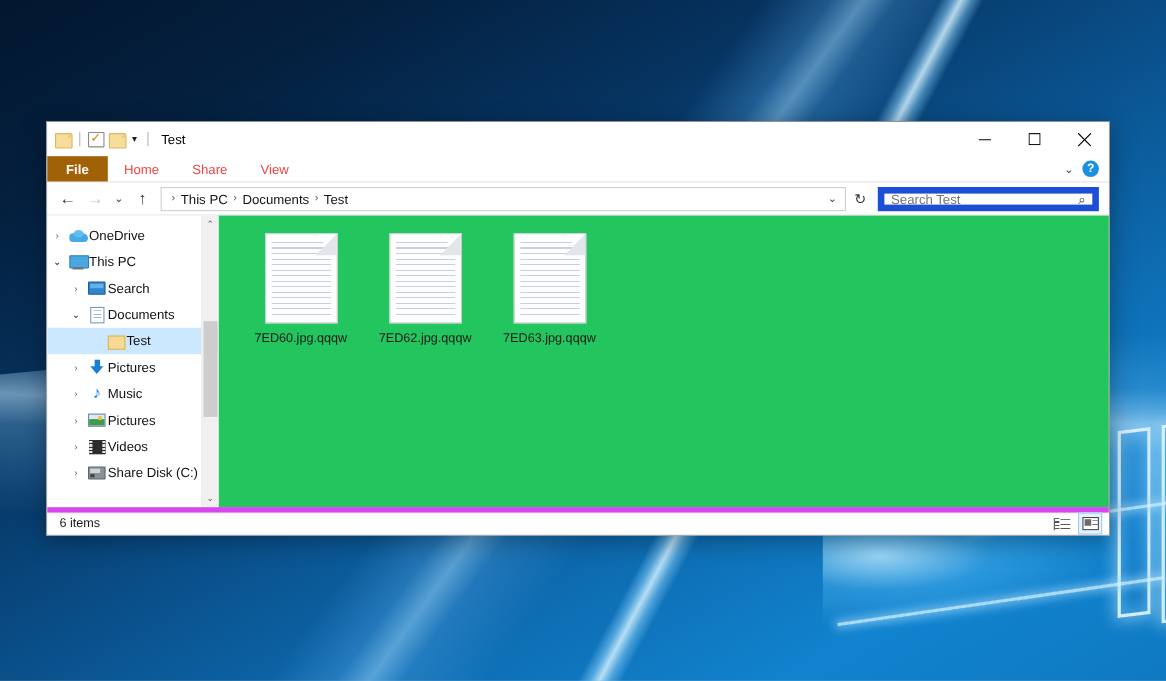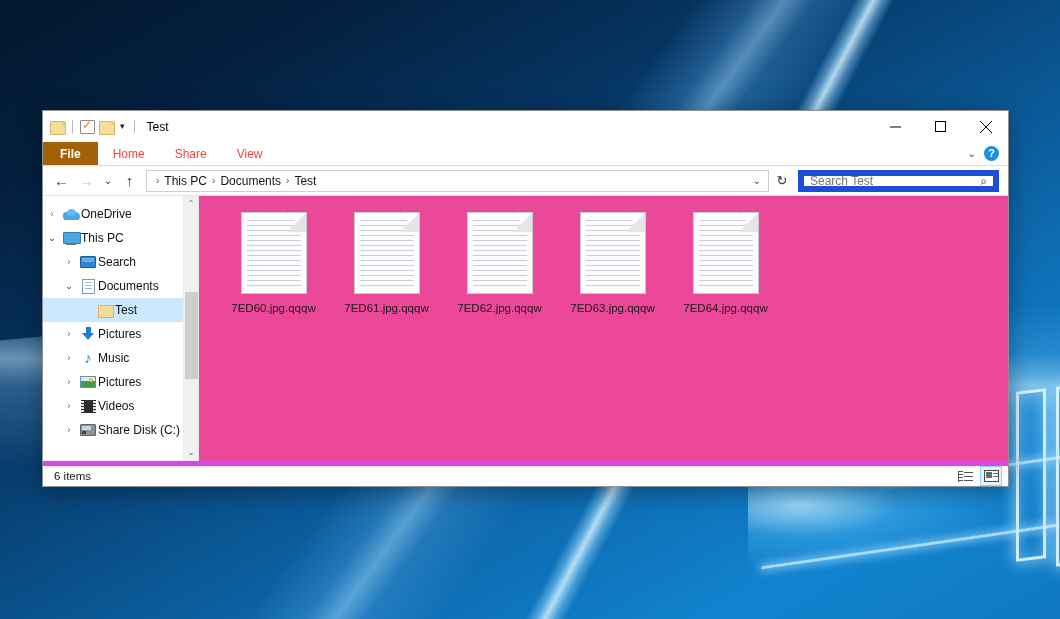--- a/index.html
+++ b/index.html
@@ -220,21 +220,21 @@
   #nav-scroll {
     position: absolute; right: 0; top: 0; width: 15px; height: 100%;
     background: #f0f0f0; border-left: 1px solid #ededed;
     display: flex; flex-direction: column; align-items: center;
   }
   .sb-arrow { height: 16px; width: 15px; text-align: center; font-size: 8px; color: #5c5c5c; line-height: 16px; }
   #nav-thumb { position: absolute; left: 1px; width: 13px; top: 96px; height: 87px; background: #cdcdcd; }
 
   
   #content {
-    flex: 1; background: #ec4899; border-left: 1px solid #e6e6e6;
+    flex: 1; background: #22c55e; border-left: 1px solid #e6e6e6;
     padding: 12px 10px 0 18px; overflow: hidden;
   }
   #filegrid { display: flex; flex-wrap: wrap; gap: 0; }
   .fileitem {
     width: 113px; display: flex; flex-direction: column; align-items: center;
     padding: 4px 2px 8px 2px;
   }
   .doc-icon {
     width: 66px; height: 82px; background: #fdfdfd;
     border: 1px solid #c8ccd2; position: relative; overflow: hidden;
@@ -442,53 +442,37 @@
 
       <div id="content">
         <div id="filegrid">
           <div class="fileitem">
             <div class="doc-icon">
               <div class="lines"></div>
                 <div class="foldmask"></div>
                 <div class="fold"></div>
             </div>
             <div class="filelabel">7ED60.jpg.qqqw</div>
-          </div>
-          <div class="fileitem">
-            <div class="doc-icon">
-              <div class="lines"></div>
-                <div class="foldmask"></div>
-                <div class="fold"></div>
-            </div>
-            <div class="filelabel">7ED61.jpg.qqqw</div>
           </div>
           <div class="fileitem">
             <div class="doc-icon">
               <div class="lines"></div>
                 <div class="foldmask"></div>
                 <div class="fold"></div>
             </div>
             <div class="filelabel">7ED62.jpg.qqqw</div>
           </div>
           <div class="fileitem">
             <div class="doc-icon">
               <div class="lines"></div>
                 <div class="foldmask"></div>
                 <div class="fold"></div>
             </div>
             <div class="filelabel">7ED63.jpg.qqqw</div>
           </div>
-          <div class="fileitem">
-            <div class="doc-icon">
-              <div class="lines"></div>
-                <div class="foldmask"></div>
-                <div class="fold"></div>
-            </div>
-            <div class="filelabel">7ED64.jpg.qqqw</div>
-          </div>
         </div>
       </div>
     </div>
 
     <div id="statusbar">
       <span>6 items</span>
       <div id="status-right">
         <div class="viewbtn">
           <span class="vb-details"></span>
         </div>

